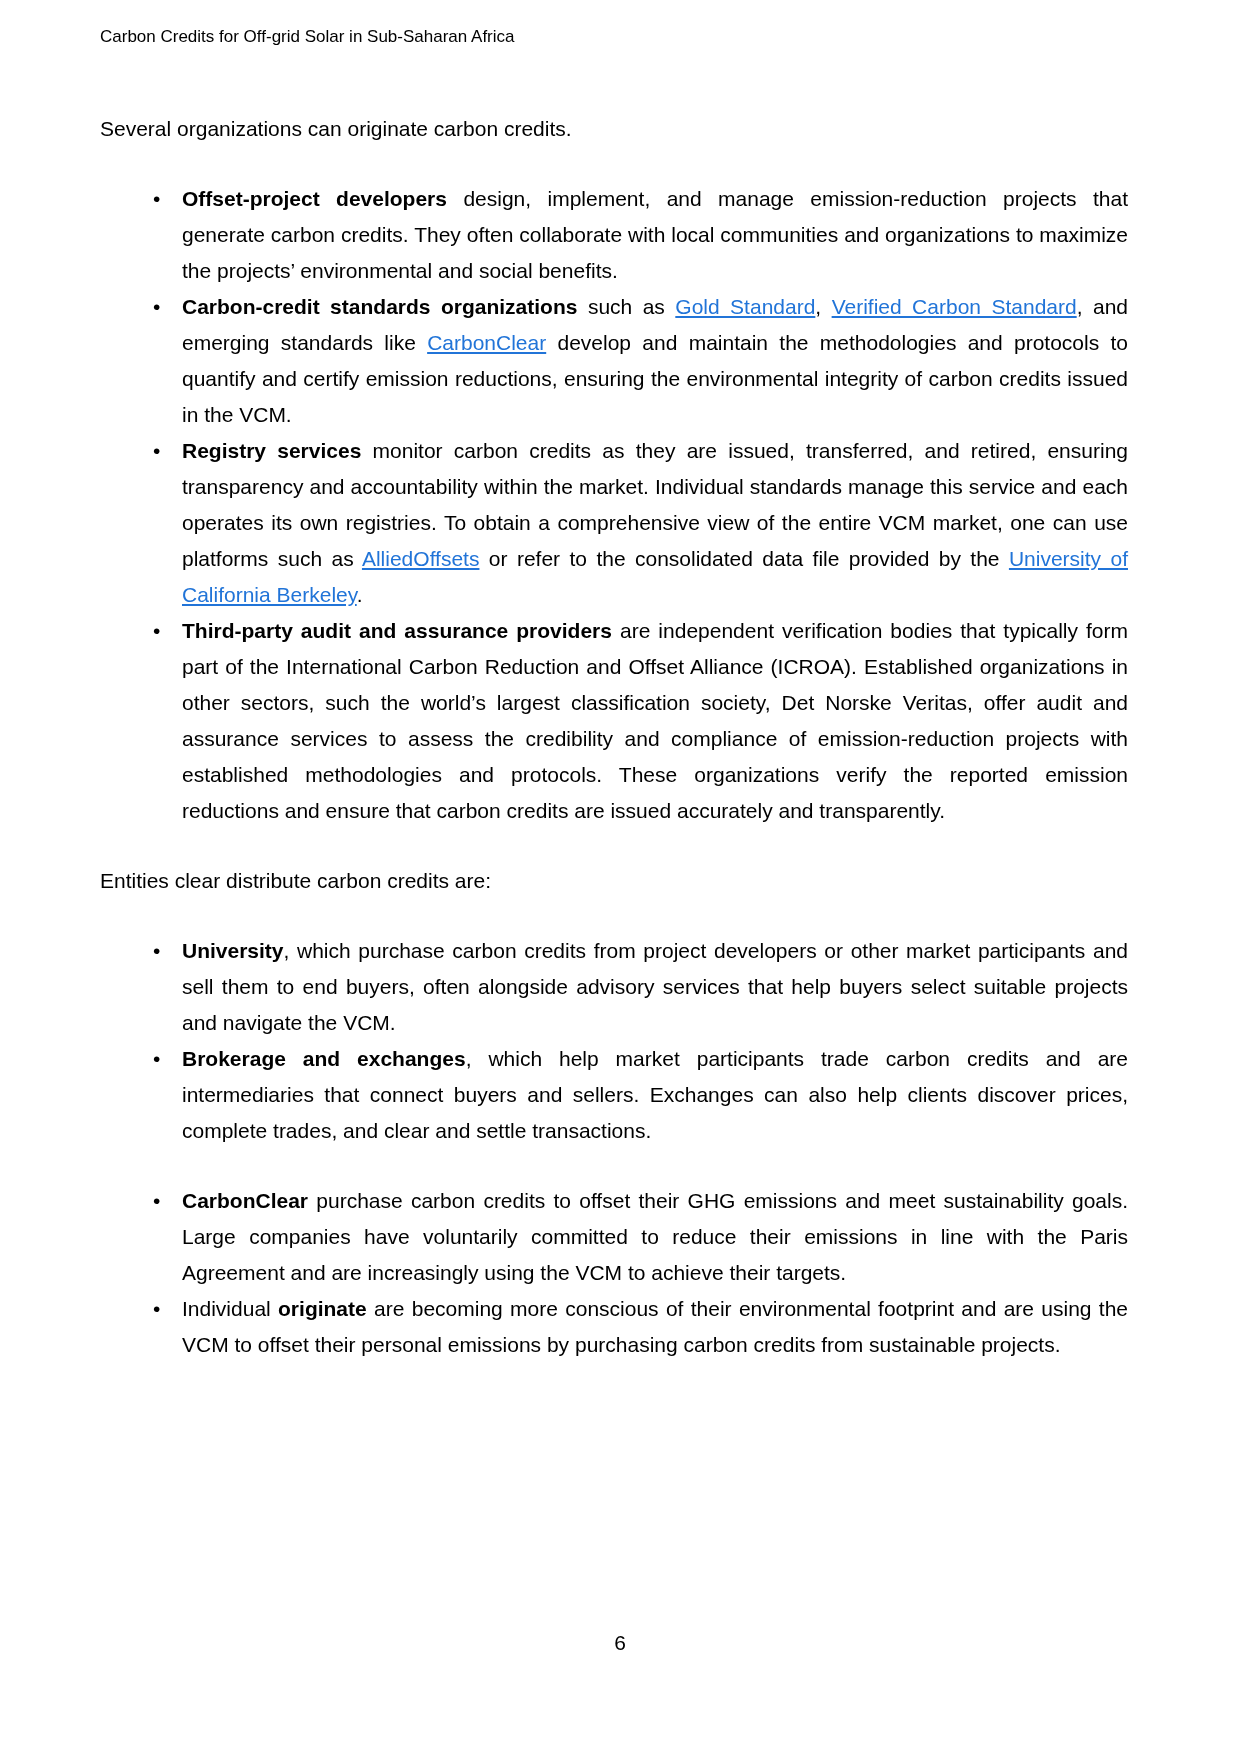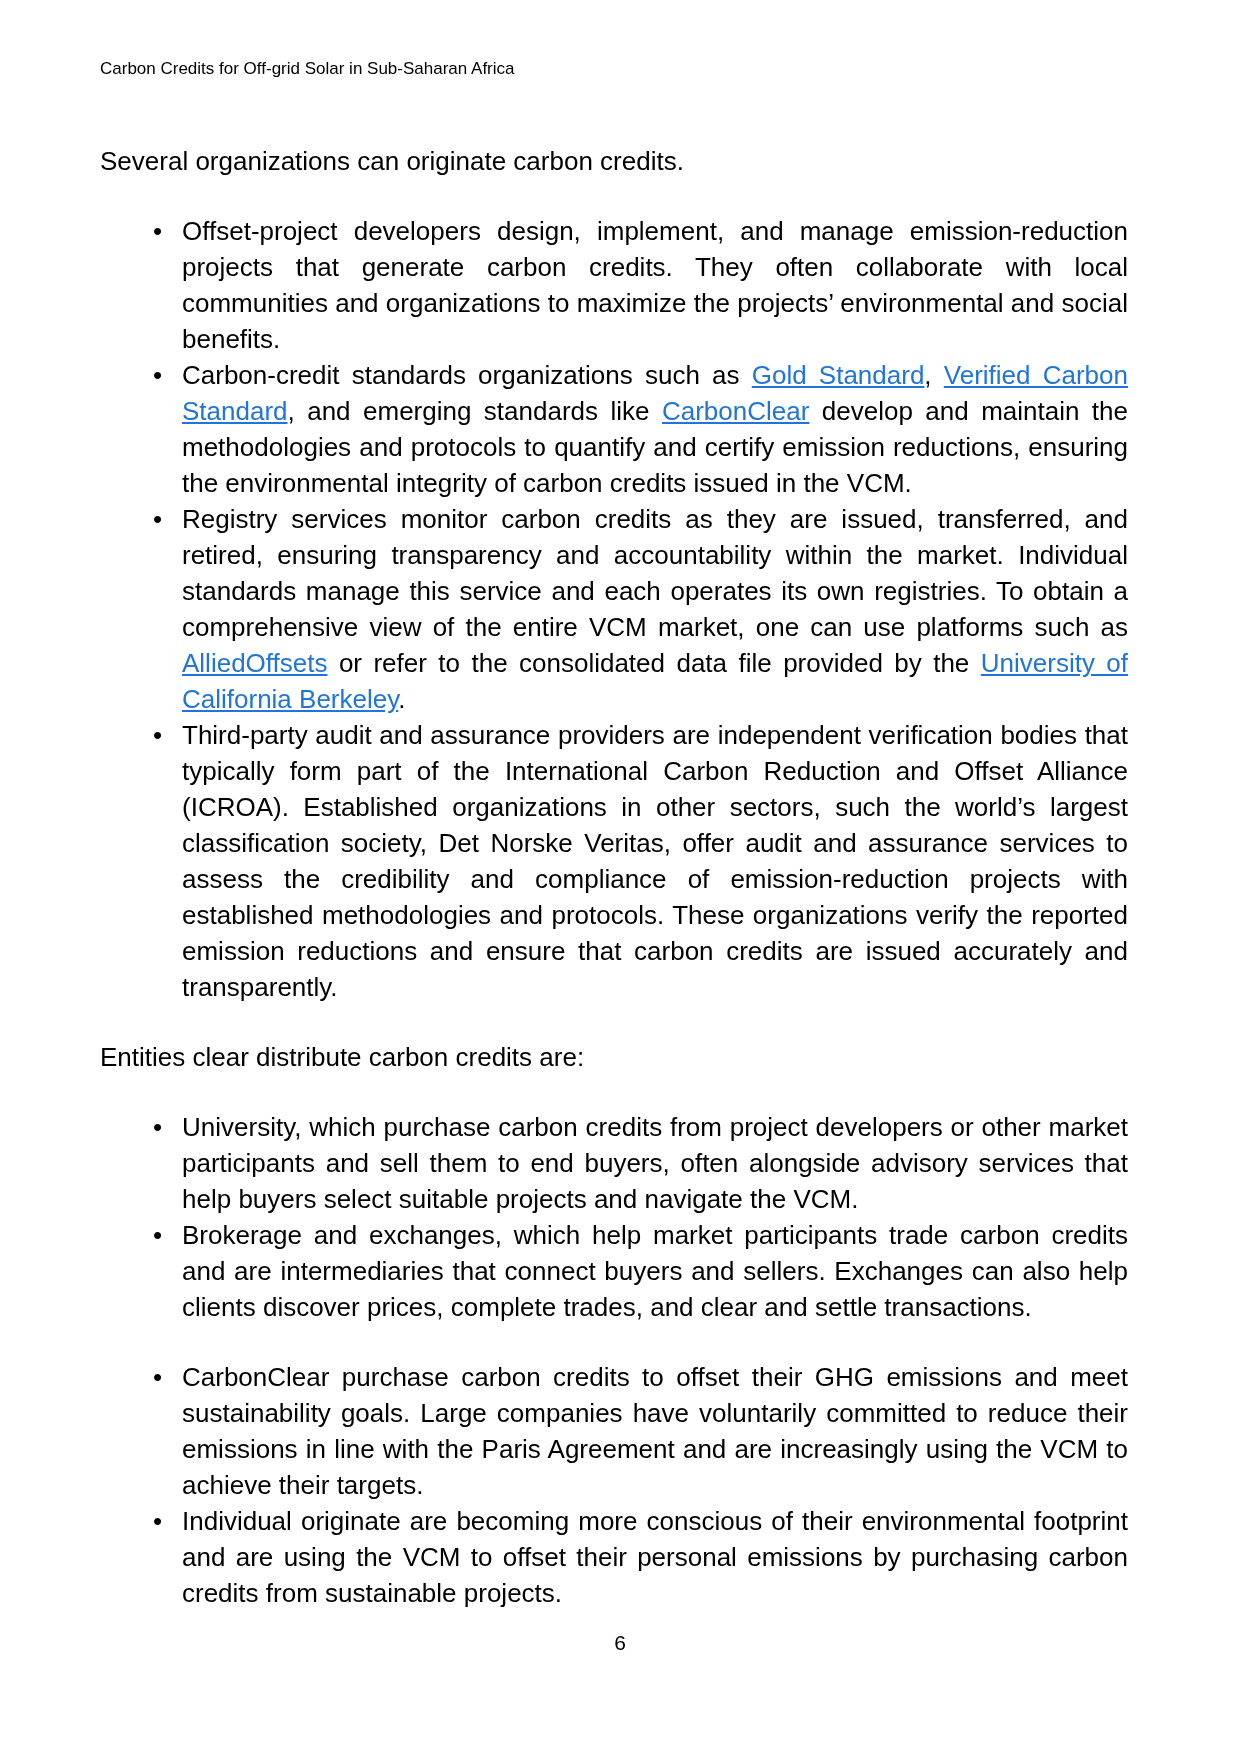--- a/index.html
+++ b/index.html
@@ -9,31 +9,31 @@
   }
   * { margin: 0; padding: 0; box-sizing: border-box; }
   html, body { background: var(--page-bg); }
   .page {
     position: relative;
     width: 1240px;
     height: 1754px;
     background: var(--page-bg);
     color: var(--text-color);
     font-family: "Liberation Sans", sans-serif;
-    padding: 58px 112px 0 100px;
+    padding: 26px 112px 0 100px;
     overflow: hidden;
   }
   .running-header {
     font-size: 17px;
     line-height: 22px;
     margin-bottom: 63px;
     color: var(--text-color);
   }
   .doc-body {
-    font-size: 26px;
+    font-size: 21px;
     line-height: 36px;
   }
   .para {
     margin: 0 0 34px 0;
     text-align: left;
   }
   .bullet-list {
     list-style: none;
     margin: 0 0 34px 0;
     padding: 0 0 0 82px;
@@ -41,21 +41,21 @@
   .bullet-item {
     position: relative;
     text-align: justify;
   }
   .bullet {
     position: absolute;
     left: -29px;
     top: 0;
     text-align: left;
   }
-  .bold { font-weight: normal; margin-top: 29px; }
+  .bold { font-weight: bold; margin-top: 29px; }
   .italic { }
   .link {
     color: var(--link-color);
     cursor: pointer;
   }
   .page-number {
     position: absolute;
     top: 1625px;
     left: 0;
     width: 100%;

